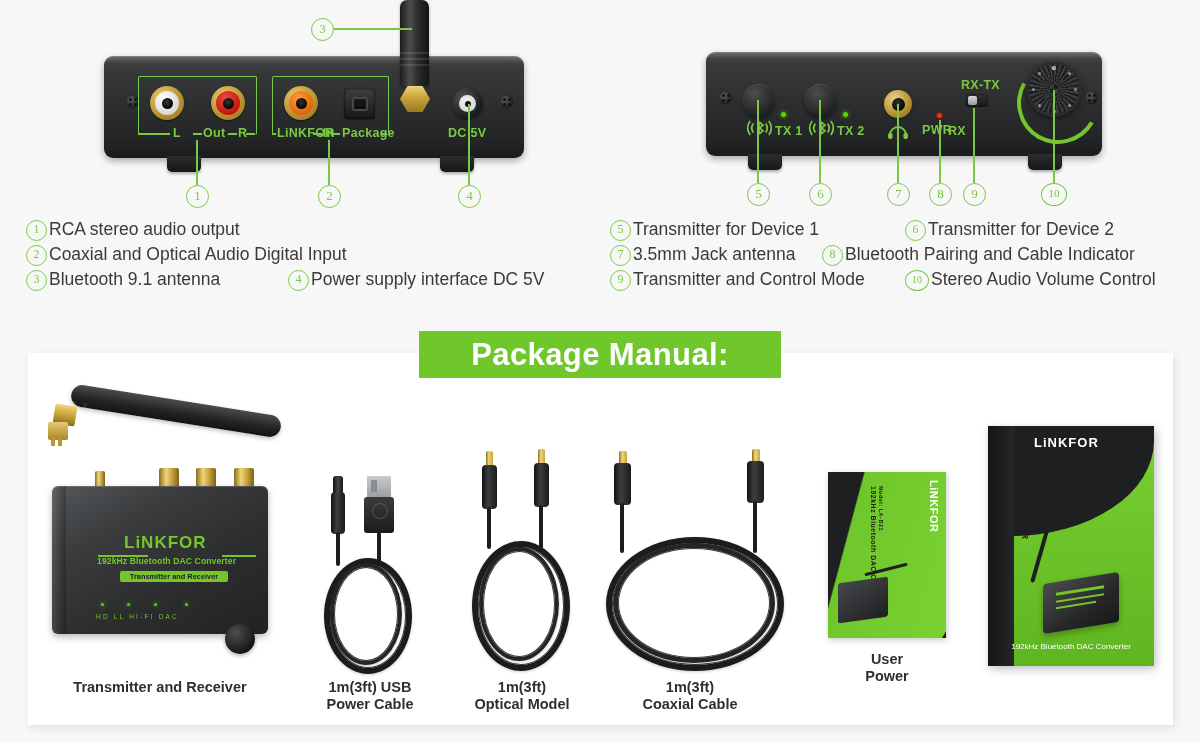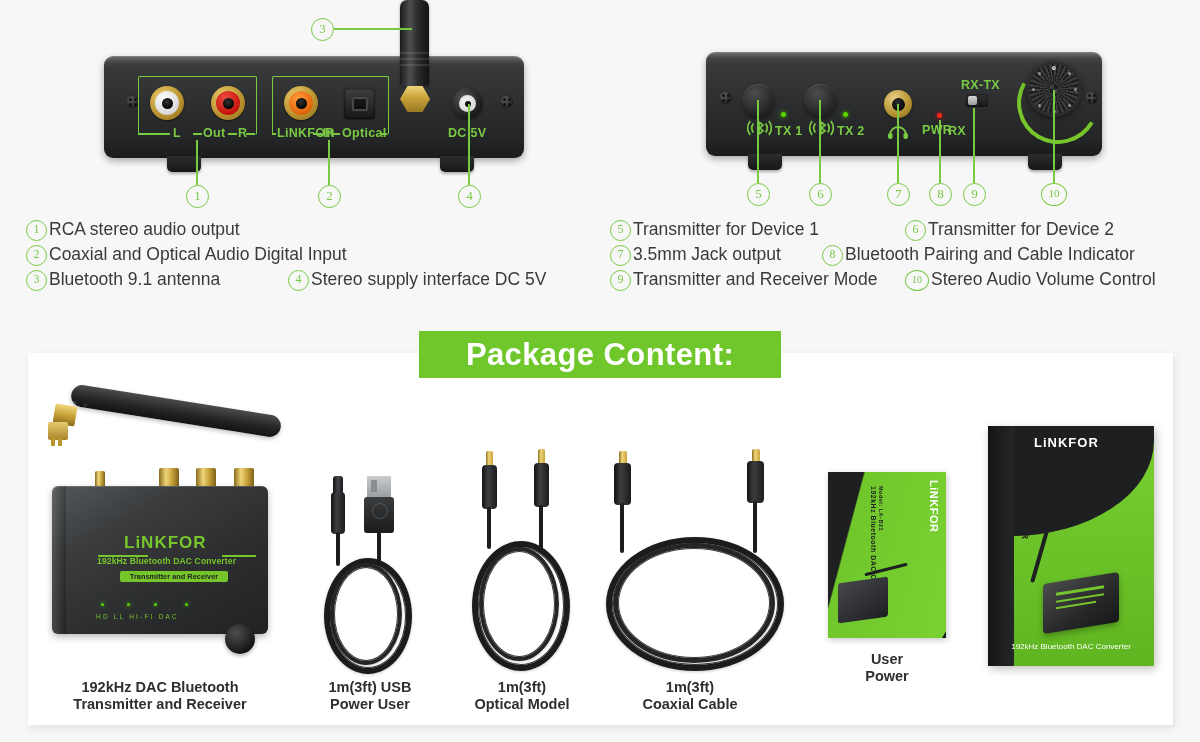--- a/index.html
+++ b/index.html
@@ -314,21 +314,21 @@
 <div class="gline" style="left:272px;top:133px;width:4px;height:1.6px;"></div>
 <div class="gline" style="left:313px;top:133px;width:9px;height:1.6px;"></div>
 <div class="gline" style="left:332px;top:133px;width:8px;height:1.6px;"></div>
 <div class="gline" style="left:381px;top:133px;width:6px;height:1.6px;"></div>
 
 <span class="panel-label" style="left:173px;top:126px;">L</span>
 <span class="panel-label" style="left:203px;top:126px;">Out</span>
 <span class="panel-label" style="left:238px;top:126px;">R</span>
 <span class="panel-label" style="left:277px;top:126px;">LiNKFOR</span>
 <span class="panel-label" style="left:323px;top:126px;">In</span>
-<span class="panel-label" style="left:342px;top:126px;">Optical</span>
+<span class="panel-label" style="left:342px;top:126px;">Package</span>
 <span class="panel-label" style="left:448px;top:126px;">DC 5V</span>
 
 <div class="gline" style="left:196px;top:140px;width:2px;height:45px;"></div>
 <div class="gnum" style="left:186px;top:185px;">1</div>
 
 <div class="gline" style="left:328px;top:140px;width:2px;height:45px;"></div>
 <div class="gnum" style="left:318px;top:185px;">2</div>
 
 <div class="gline" style="left:334px;top:28px;width:78px;height:2px;"></div>
 <div class="gnum" style="left:311px;top:18px;">3</div>
@@ -438,44 +438,44 @@
 <div class="legend" style="left:26px;top:219px;">
   <span class="num">1</span><span>RCA stereo audio output</span>
 </div>
 <div class="legend" style="left:26px;top:244px;">
   <span class="num">2</span><span>Coaxial and Optical Audio Digital Input</span>
 </div>
 <div class="legend" style="left:26px;top:269px;">
   <span class="num">3</span><span>Bluetooth 9.1 antenna</span>
 </div>
 <div class="legend" style="left:288px;top:269px;">
-  <span class="num">4</span><span>Stereo supply interface DC 5V</span>
+  <span class="num">4</span><span>Power supply interface DC 5V</span>
 </div>
 
 <div class="legend" style="left:610px;top:219px;">
   <span class="num">5</span><span>Transmitter for Device 1</span>
 </div>
 <div class="legend" style="left:905px;top:219px;">
   <span class="num">6</span><span>Transmitter for Device 2</span>
 </div>
 <div class="legend" style="left:610px;top:244px;">
-  <span class="num">7</span><span>3.5mm Jack output</span>
+  <span class="num">7</span><span>3.5mm Jack antenna</span>
 </div>
 <div class="legend" style="left:822px;top:244px;">
   <span class="num">8</span><span>Bluetooth Pairing and Cable Indicator</span>
 </div>
 <div class="legend" style="left:610px;top:269px;">
-  <span class="num">9</span><span>Transmitter and Receiver Mode</span>
+  <span class="num">9</span><span>Transmitter and Control Mode</span>
 </div>
 <div class="legend" style="left:905px;top:269px;">
   <span class="num ten">10</span><span>Stereo Audio Volume Control</span>
 </div>
 
 <div class="card"></div>
-<div class="banner">Package Content:</div>
+<div class="banner">Package Manual:</div>
 
 <div class="abs" style="left:40px;top:392px;width:250px;height:70px;">
   <div class="abs" style="left:30px;top:8px;width:212px;height:22px;border-radius:12px;
        background:linear-gradient(180deg,#4a4c4e,#232527 55%,#121314);transform:rotate(9deg);
        box-shadow:0 2px 4px rgba(0,0,0,.25);"></div>
   <div class="abs" style="left:30px;top:9px;width:5px;height:21px;background:rgba(255,255,255,.10);transform:rotate(9deg);"></div>
   <div class="abs" style="left:42px;top:11px;width:4px;height:21px;background:rgba(255,255,255,.08);transform:rotate(9deg);"></div>
   <div class="abs" style="left:14px;top:13px;width:22px;height:20px;
        background:linear-gradient(180deg,#f0d57a,#c8a33a 50%,#8a6c1c);border-radius:2px;transform:rotate(9deg);"></div>
   <div class="abs" style="left:8px;top:30px;width:20px;height:18px;
@@ -499,42 +499,41 @@
 <div class="dac-tag" style="left:120px;top:571px;width:108px;font-size:7.4px;line-height:11px;">Transmitter and Receiver</div>
 <div class="abs" style="left:96px;top:613px;color:#76c62b;font-size:6.5px;letter-spacing:2.2px;">HD   LL   HI-FI   DAC</div>
 <div class="led green" style="left:101px;top:603px;width:3px;height:3px;"></div>
 <div class="led green" style="left:127px;top:603px;width:3px;height:3px;"></div>
 <div class="led green" style="left:154px;top:603px;width:3px;height:3px;"></div>
 <div class="led green" style="left:185px;top:603px;width:3px;height:3px;"></div>
 <div class="abs" style="left:225px;top:624px;width:30px;height:30px;border-radius:50%;
             background:radial-gradient(circle at 36% 30%,#4c4e50,#141516 72%);box-shadow:0 2px 4px rgba(0,0,0,.3);"></div>
 
 <div class="pkg-label" style="left:55px;top:679px;width:210px;">
-  <div>192kHz DAC Bluetooth</div>
   <div>Transmitter and Receiver</div>
 </div>
 
 <div class="abs" style="left:310px;top:470px;width:120px;height:190px;">
 
   <div class="plugbody" style="left:21px;top:22px;width:14px;height:42px;border-radius:4px;"></div>
   <div class="abs" style="left:23px;top:6px;width:10px;height:18px;background:linear-gradient(90deg,#101112,#45474a,#15161a);border-radius:3px;"></div>
 
   <div class="usbmetal" style="left:57px;top:6px;width:24px;height:22px;"></div>
   <div class="abs" style="left:61px;top:10px;width:6px;height:12px;background:#8b8e90;"></div>
   <div class="usbhead" style="left:54px;top:27px;width:30px;height:36px;border-radius:3px;"></div>
   <div class="abs" style="left:62px;top:33px;width:14px;height:14px;border:1.4px solid #55585a;border-radius:50%;"></div>
 
   <div class="cord" style="left:26px;top:62px;width:4px;height:34px;"></div>
   <div class="cord" style="left:67px;top:62px;width:4px;height:34px;"></div>
   <div class="cableloop" style="left:14px;top:88px;width:76px;height:104px;"></div>
   <div class="cableloop" style="left:20px;top:93px;width:64px;height:94px;border-width:4px;border-color:#232527;"></div>
 </div>
 <div class="pkg-label" style="left:290px;top:679px;width:160px;">
   <div>1m(3ft) USB</div>
-  <div>Power User</div>
+  <div>Power Cable</div>
 </div>
 
 <div class="abs" style="left:462px;top:445px;width:120px;height:215px;">
   <div class="plugtip" style="left:24px;top:6px;width:7px;height:16px;"></div>
   <div class="plugbody" style="left:20px;top:20px;width:15px;height:44px;border-radius:4px;"></div>
   <div class="plugtip" style="left:76px;top:4px;width:7px;height:16px;"></div>
   <div class="plugbody" style="left:72px;top:18px;width:15px;height:44px;border-radius:4px;"></div>
   <div class="cord" style="left:25px;top:62px;width:4px;height:42px;"></div>
   <div class="cord" style="left:77px;top:60px;width:4px;height:44px;"></div>
   <div class="cableloop" style="left:10px;top:96px;width:86px;height:118px;"></div>

